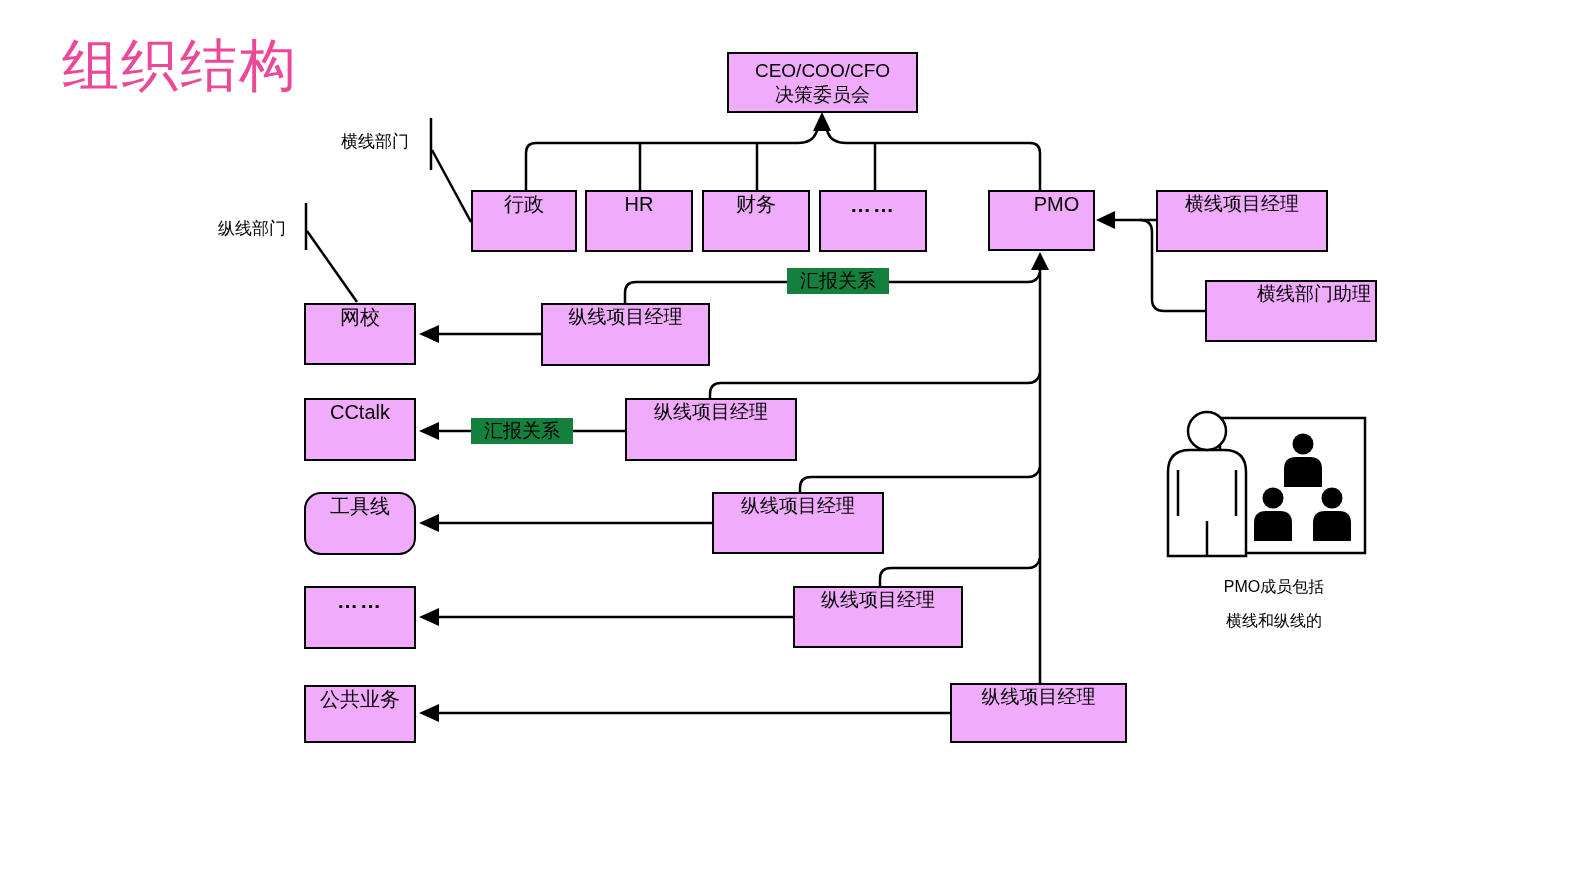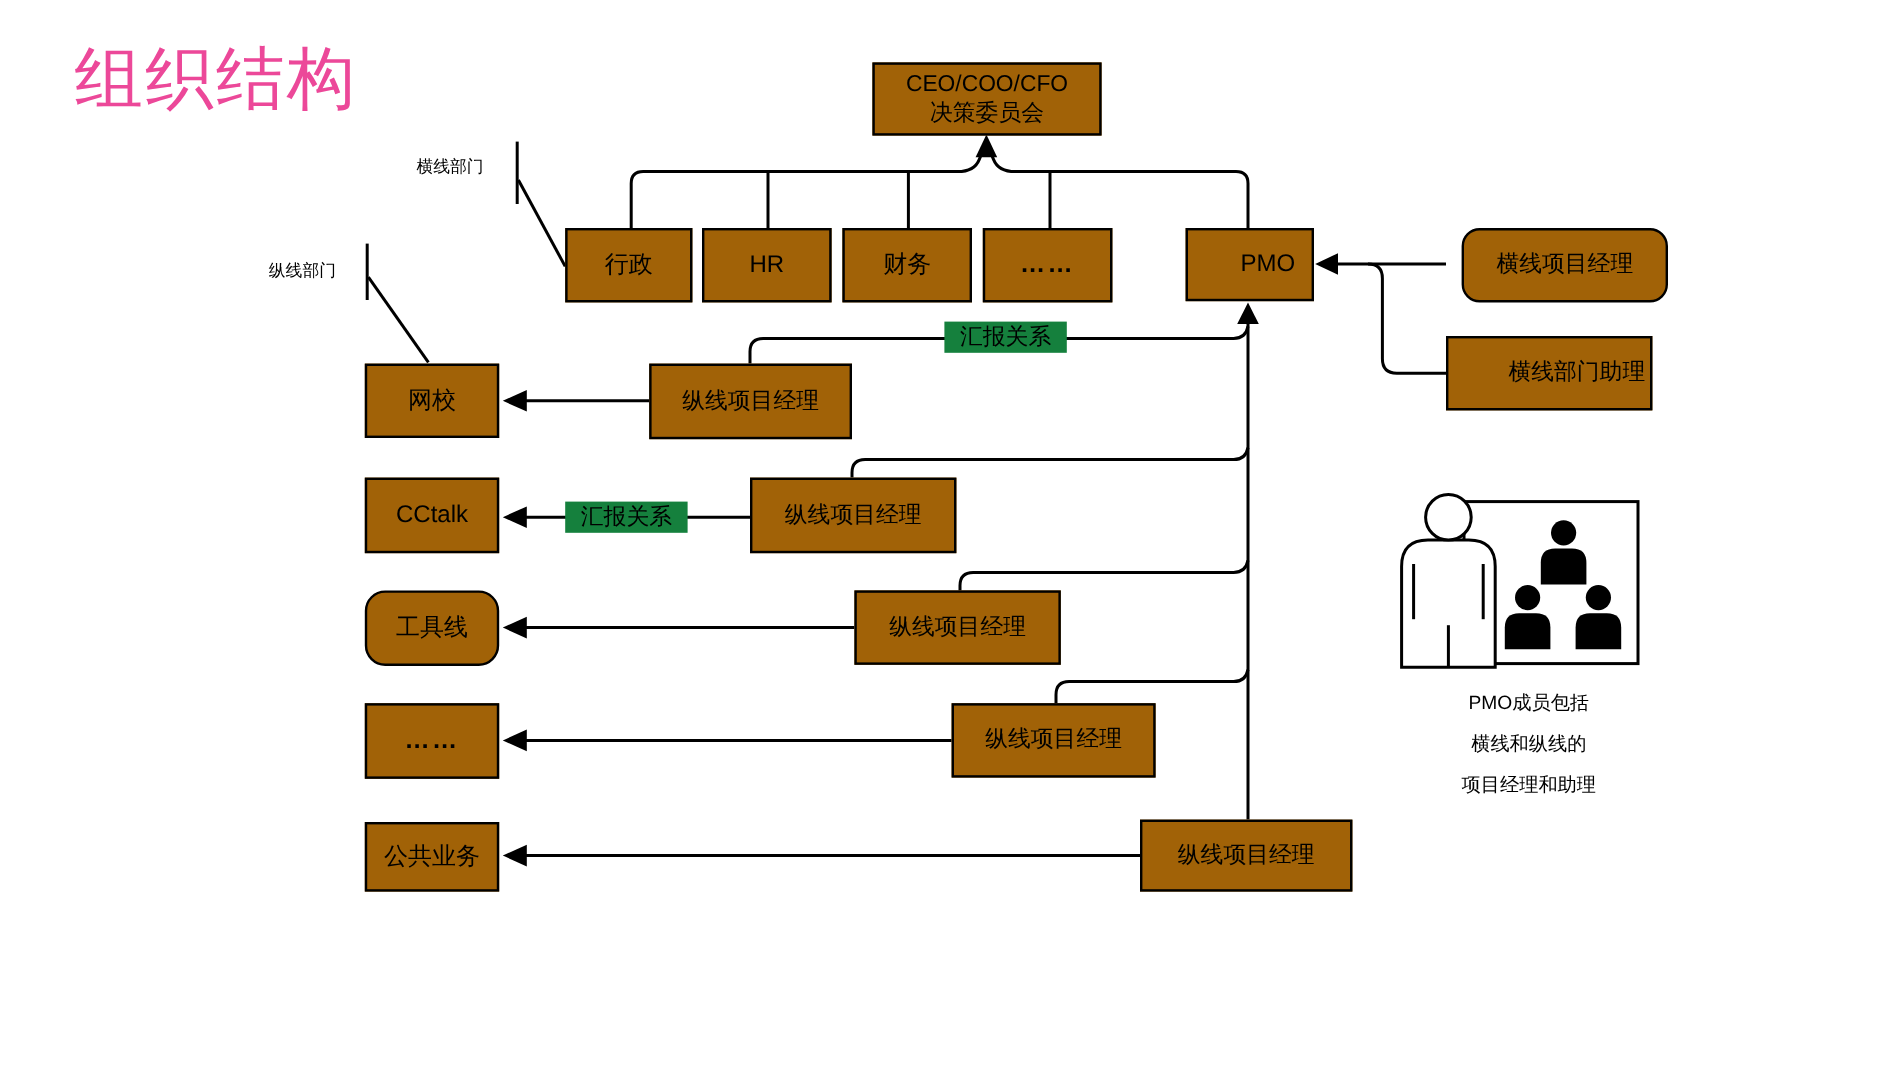--- a/index.html
+++ b/index.html
@@ -3,32 +3,32 @@
 <meta charset="utf-8">
 <style>
   html,body { margin:0; padding:0; background:#ffffff; }
   #slide {
     position:relative; width:1587px; height:892px; background:#ffffff;
     font-family:"Liberation Sans","DejaVu Sans",sans-serif; color:#000; overflow:hidden;
   }
   #lines { position:absolute; left:0; top:0; z-index:0; }
   .box {
     position:absolute; z-index:2; box-sizing:border-box;
-    background:#a16207; border:2.5px solid #000000;
-    display:flex; align-items:center; justify-content:center;
+    background:#f0abfc; border:2.5px solid #000000;
+    display:flex; justify-content:center;
     font-size:20px; line-height:1.25; text-align:center; white-space:nowrap;
   }
   .box.small { font-size:19px; }
   .box.dots { font-weight:bold; letter-spacing:2px; font-size:21px; }
   .page-title {
     position:absolute; left:62px; top:28px; z-index:2;
     font-size:57px; letter-spacing:2px; color:#ec4899; font-weight:400;
   }
   .callout {
-    position:absolute; z-index:2; font-size:14px; white-space:nowrap; text-align:center;
+    position:absolute; z-index:2; font-size:17px; white-space:nowrap; text-align:center;
   }
   .line-label {
     position:absolute; z-index:2; background:#15803d; font-size:19px;
     display:flex; align-items:center; justify-content:center; white-space:nowrap;
   }
   .note {
     position:absolute; left:1146px; top:570px; width:256px; z-index:2;
     font-size:16px; line-height:34px; text-align:center; white-space:nowrap;
   }
   .two-line { flex-direction:column; }
@@ -119,25 +119,24 @@
   <div class="box" style="left:304px; top:492px; width:112px; height:63px;border-radius:17px;">工具线</div>
   <div class="box dots" style="left:304px; top:586px; width:112px; height:63px;">……</div>
   <div class="box" style="left:304px; top:685px; width:112px; height:58px;">公共业务</div>
 
   <div class="box small" style="left:541px; top:303px; width:169px; height:63px;">纵线项目经理</div>
   <div class="box small" style="left:625px; top:398px; width:172px; height:63px;">纵线项目经理</div>
   <div class="box small" style="left:712px; top:492px; width:172px; height:62px;">纵线项目经理</div>
   <div class="box small" style="left:793px; top:586px; width:170px; height:62px;">纵线项目经理</div>
   <div class="box small" style="left:950px; top:683px; width:177px; height:60px;">纵线项目经理</div>
 
-  <div class="box small" style="left:1218px; top:190px; width:172px; height:62px;border-radius:15px;">横线项目经理</div>
+  <div class="box small" style="left:1156px; top:190px; width:172px; height:62px;">横线项目经理</div>
   <div class="box small" style="left:1205px; top:280px; width:172px; height:62px;padding-left:46px;">横线部门助理</div>
 
   <div class="line-label" style="left:787px; top:268px; width:102px; height:26px;">汇报关系</div>
   <div class="line-label" style="left:471px; top:418px; width:102px; height:26px;">汇报关系</div>
 
   <div class="note">
     <div>PMO成员包括</div>
     <div>横线和纵线的</div>
-    <div>项目经理和助理</div>
   </div>
 
 </div>
 
 </body></html>

